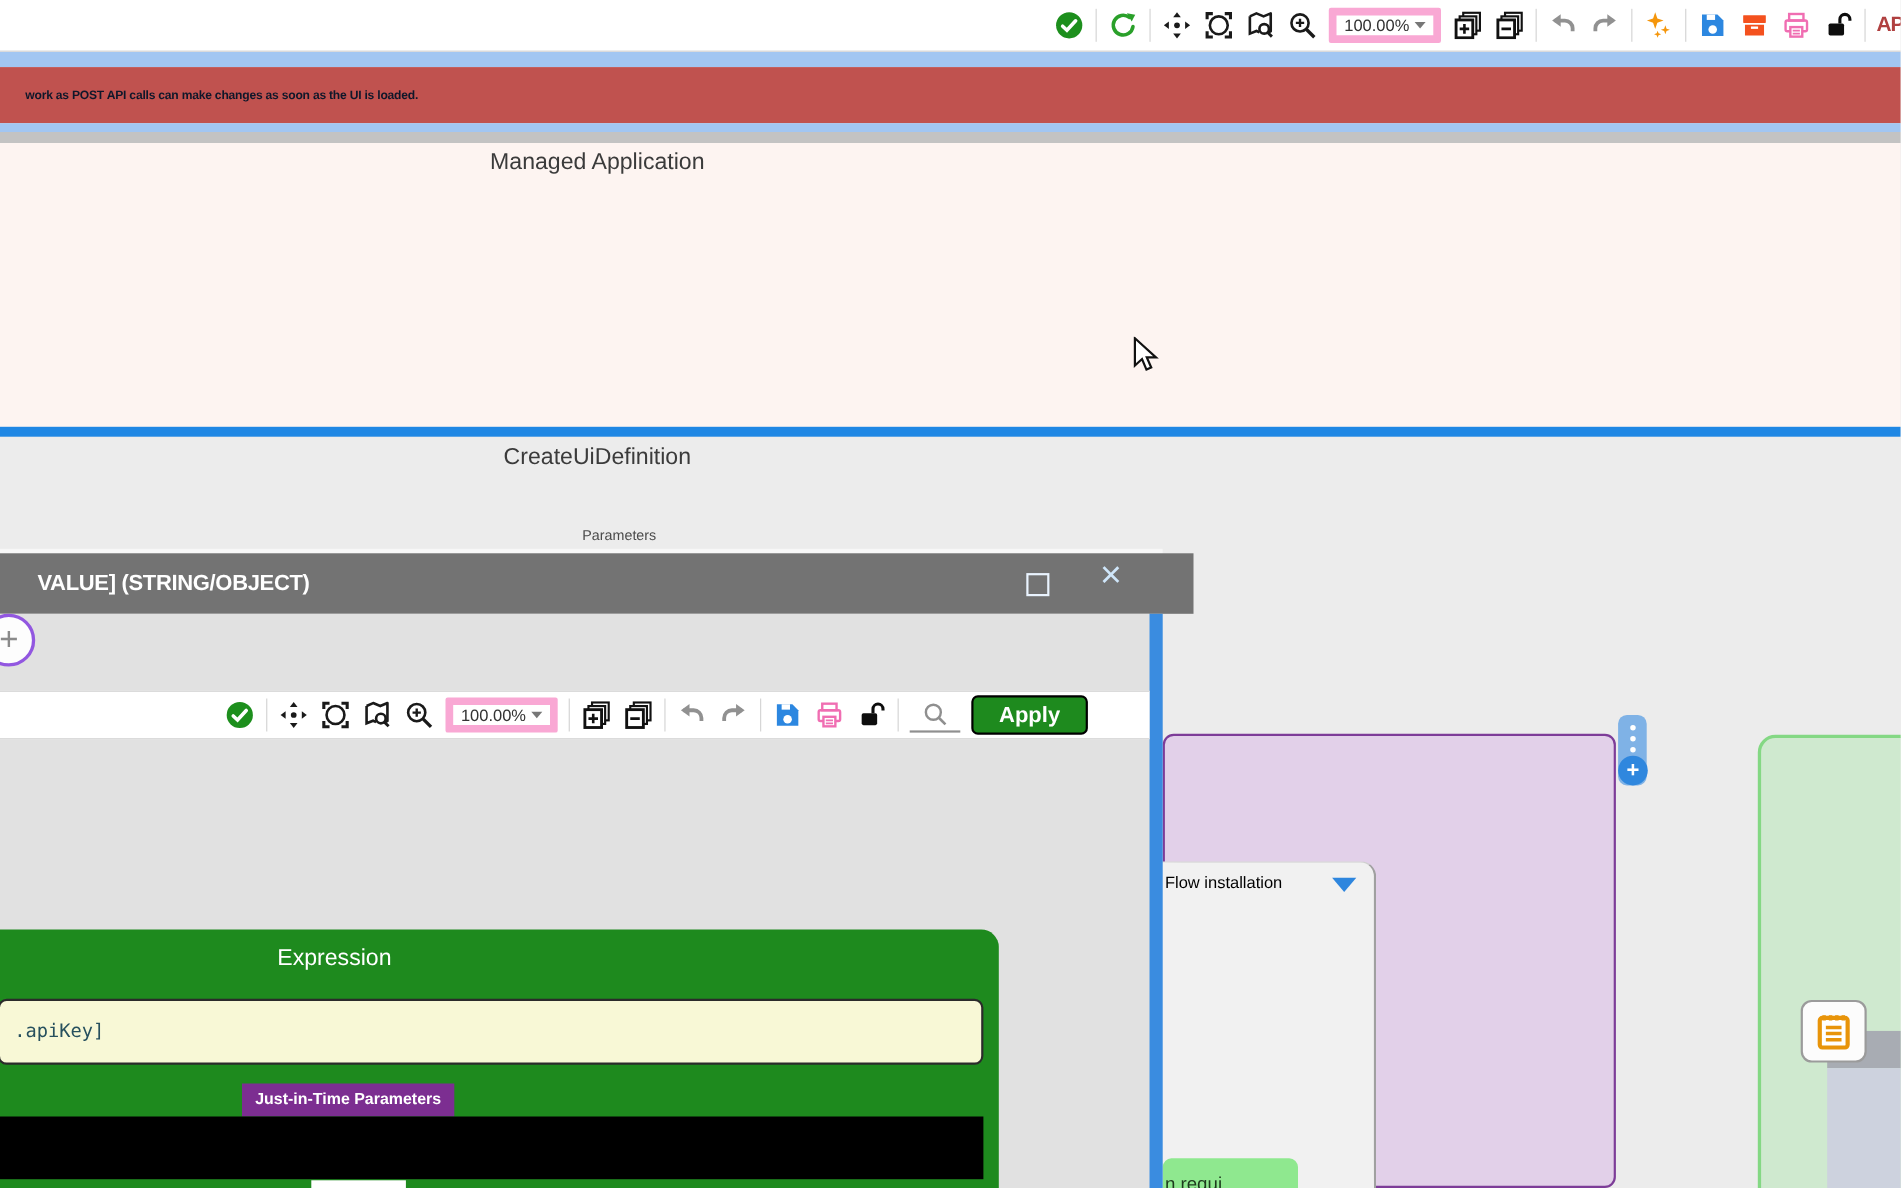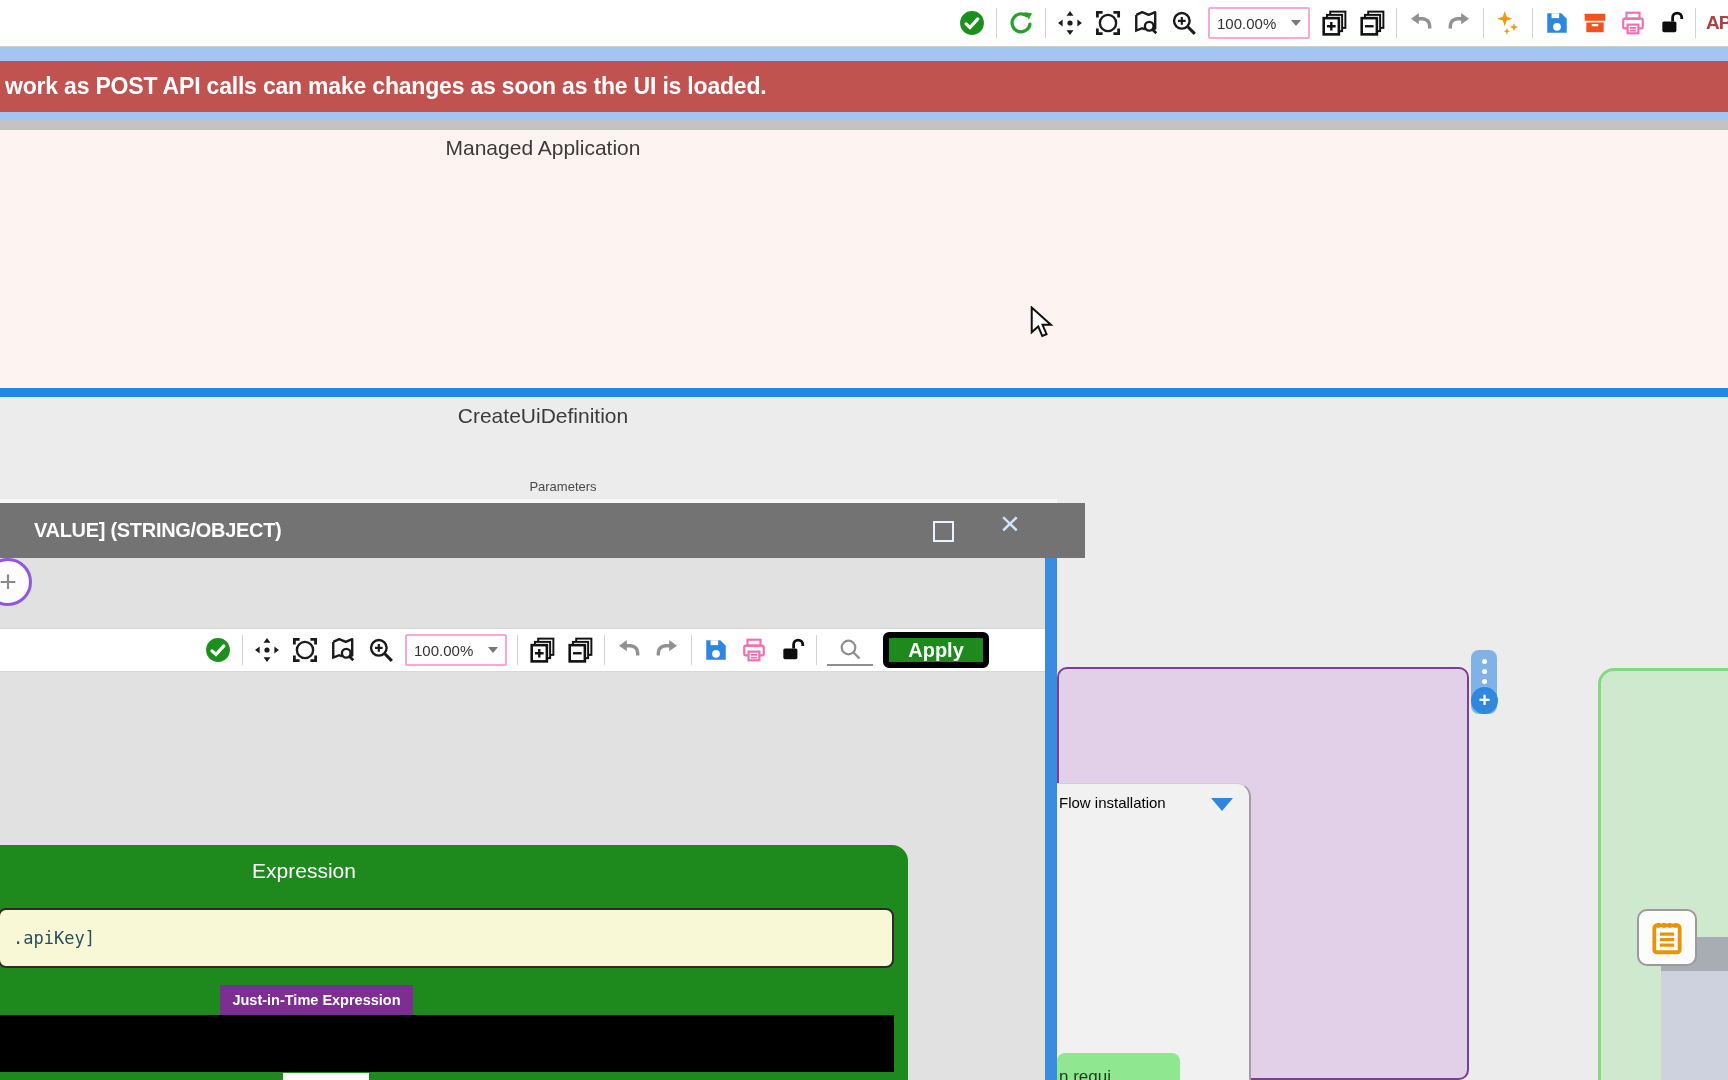--- a/index.html
+++ b/index.html
@@ -5,31 +5,31 @@
   html,body{margin:0;padding:0;background:#ececec;font-family:"Liberation Sans",sans-serif;}
   .screen{position:relative;width:1728px;height:1080px;overflow:hidden;background:#ececec;}
   .abs{position:absolute;}
 
   
   .top-toolbar{left:0;top:0;width:1728px;height:47px;background:#fff;border-bottom:1px solid #cfcfcf;
     display:flex;align-items:center;justify-content:flex-end;gap:10px;box-sizing:border-box;padding-right:2px;z-index:6;}
   .tbtn{width:28px;height:28px;display:flex;align-items:center;justify-content:center;flex:0 0 auto;cursor:pointer;}
   .tbtn svg{width:26px;height:26px;}
   .sep{width:1px;height:30px;background:#d2d2d2;flex:0 0 auto;}
-  .zoombox{height:32px;width:102px;border:2px solid #f9a8d4;border-radius:2px;background:#fff;
+  .zoombox{height:32px;width:102px;border:7px solid #f9a8d4;border-radius:2px;background:#fff;
     display:flex;align-items:center;justify-content:space-between;padding:0 7px;box-sizing:border-box;
     font-size:15px;color:#333;flex:0 0 auto;cursor:pointer;}
   .chev{width:0;height:0;border-left:5px solid transparent;border-right:5px solid transparent;border-top:6px solid #777;}
   .ap-logo{font-size:19px;font-weight:bold;color:#b04040;letter-spacing:-1px;margin-right:-6px;width:26px;overflow:hidden;flex:0 0 auto;}
 
   
   .strip{left:0;width:1728px;}
   .blue1{top:47px;height:14px;background:#a2c6f2;}
   .banner{top:61px;height:51px;background:#c0524f;display:flex;align-items:center;}
-  .banner span{color:#ffffff;font-weight:bold;font-size:23px;padding-left:5px;letter-spacing:-0.2px;}
+  .banner span{color:#0f172a;font-weight:bold;font-size:11px;padding-left:23px;letter-spacing:-0.2px;}
   .blue2{top:112px;height:8px;background:#a2c6f2;}
   .gray1{top:120px;height:10px;background:#c3c3c3;}
   .pink{top:130px;height:258px;background:#fdf4f1;}
   .bluediv{top:388px;height:9px;background:#1f87e4;}
 
   .center-label{left:0;width:1086px;text-align:center;color:#3b3b3b;}
   .ma-title{top:136px;font-size:21px;}
   .cud-title{top:404px;font-size:21px;}
   .params{top:479px;font-size:13px;color:#4a4a4a;padding-left:20px;}
 
@@ -64,21 +64,21 @@
   .dlg-title .ttl{color:#fff;font-weight:bold;font-size:20px;padding-left:6px;letter-spacing:-0.3px;}
   .max-ic{position:absolute;left:933px;top:18px;width:17px;height:17px;border:2px solid #eaf4ff;cursor:pointer;}
   .close-ic{position:absolute;left:1000px;top:3px;color:#cfe6fa;font-size:34px;line-height:34px;cursor:pointer;}
   .dlg-body{left:0;top:558px;width:1045px;height:522px;background:#e1e1e1;z-index:10;}
   .dlg-rstrip{left:1045px;top:558px;width:12px;height:522px;background:#3a8ce0;z-index:10;}
   .node-plus{left:-16px;top:558px;width:48px;height:48px;border-radius:50%;background:#fdfdfd;border:3px solid #9257e0;
     box-sizing:border-box;z-index:12;color:#8a8a8a;font-size:30px;font-weight:300;display:flex;align-items:center;justify-content:center;cursor:pointer;}
   .dlg-toolbar{left:0;top:628px;width:1045px;height:44px;background:#fff;border-top:1px solid #d8d8d8;border-bottom:1px solid #d8d8d8;
     box-sizing:border-box;display:flex;align-items:center;justify-content:flex-end;gap:10px;padding-right:56px;z-index:11;}
   .search-under{width:46px;height:30px;border-bottom:2px solid #8f8f8f;display:flex;align-items:center;justify-content:center;cursor:text;}
-  .apply-btn{height:36px;min-width:106px;background:#1e8a1e;border:6px solid #000000;border-radius:6px;color:#fff;
+  .apply-btn{height:36px;min-width:106px;background:#1e8a1e;border:2px solid #000000;border-radius:6px;color:#fff;
     font-weight:bold;font-size:20px;display:flex;align-items:center;justify-content:center;cursor:pointer;box-sizing:border-box;}
 
   .expr{left:-300px;top:845px;width:1208px;height:235px;background:#1e8a1e;border-radius:16px 16px 0 0;z-index:11;}
   .expr-head{position:absolute;left:0;right:0;top:14px;text-align:center;color:#fff;font-size:21px;}
   .expr-input{position:absolute;left:298px;top:63px;width:896px;height:60px;background:#f8f8d6;border:2px solid #2b2b2b;
     border-radius:8px;box-sizing:border-box;display:flex;align-items:center;cursor:text;}
   .expr-input span{font-family:"DejaVu Sans Mono",monospace;font-size:17px;color:#27505e;padding-left:16px;text-indent:-3px;white-space:pre;}
   .jit{position:absolute;left:520px;top:140px;width:193px;height:30px;background:#7c2e91;color:#fff;font-weight:bold;
     font-size:14.5px;display:flex;align-items:center;justify-content:center;}
   .blackbox{position:absolute;left:300px;top:170px;width:894px;height:57px;background:#000;}
@@ -395,21 +395,21 @@
         </svg>
     </div>
     <div class="apply-btn">Apply</div>
   </div>
 
   <div class="abs expr">
     <div class="expr-head">Expression</div>
     <div class="expr-input">
       <span>.apiKey]</span>
     </div>
-    <div class="jit">Just-in-Time Expression</div>
+    <div class="jit">Just-in-Time Parameters</div>
     <div class="blackbox"></div>
     <div class="mini-field"></div>
   </div>
 
   <svg class="abs cursor">
       <use href="#i-cursor"></use>
     </svg>
 
 </div>
 

